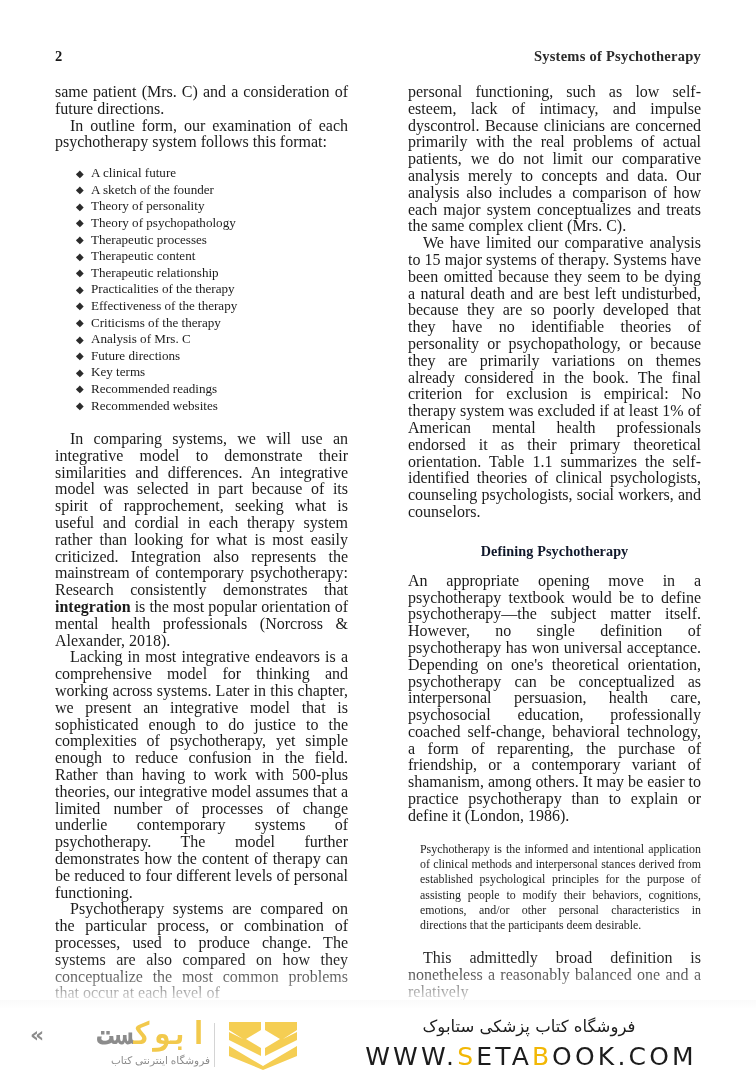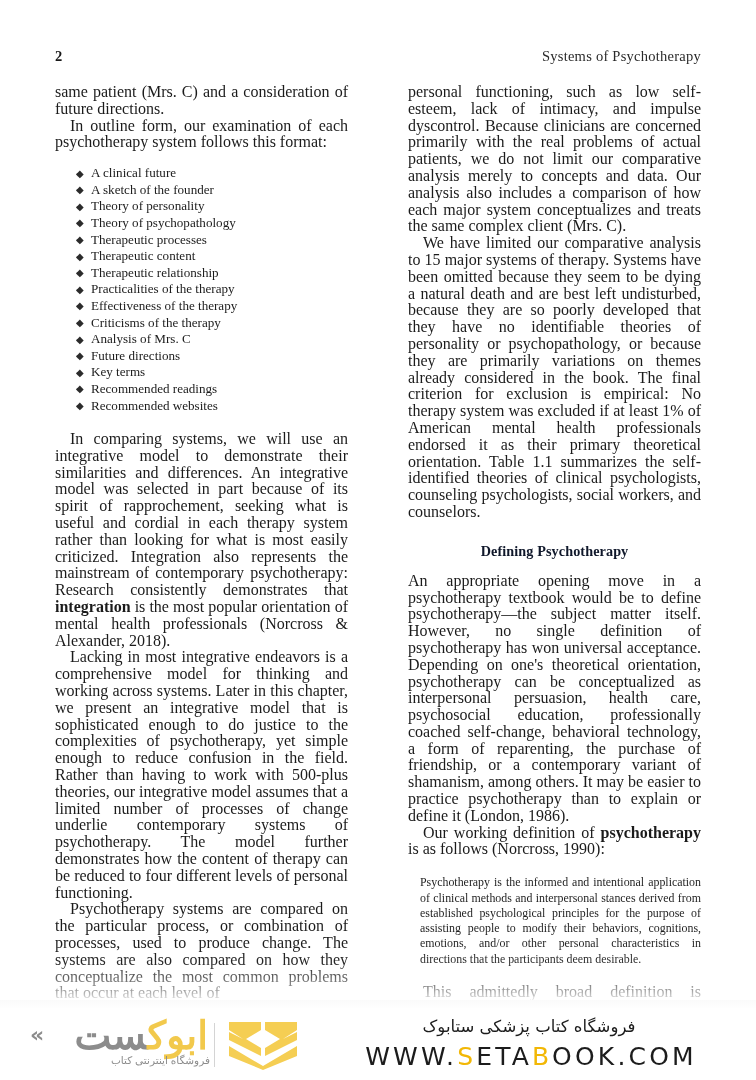--- a/index.html
+++ b/index.html
@@ -41,20 +41,21 @@
   #page-number {
     font-size: 14.5px;
     font-weight: bold;
     letter-spacing: 0.2px;
     color: #191919;
   }
   #head-title {
     font-size: 14.5px;
     color: #2a2a2a;
     letter-spacing: 0.25px;
+    font-weight: bold;
   }
 
   
   #body-columns {
     position: absolute;
     left: 55px;
     top: 84px;
     width: 646px;
     height: 930px;
     display: flex;
@@ -177,22 +178,22 @@
     position: relative;
   }
   #brand-wordmark {
     position: absolute;
     left: 4px;
     top: 2px;
     width: 176px;
     height: 36px;
     direction: rtl;
     text-align: right;
-    font-family: Liberation Serif, serif;
-    font-size: 39px;
+    font-family: Liberation Mono, monospace;
+    font-size: 31px;
     font-weight: bold;
     line-height: 36px;
     white-space: nowrap;
     letter-spacing: -1px;
   }
   #brand-wordmark .wm-gold { color: #F2C94C; }
   #brand-wordmark .wm-gray { color: #8C8C8C; }
   #brand-chevrons {
     position: absolute;
     left: 2px;
@@ -309,21 +310,20 @@
 
     <div class="column" id="column-right">
 
       <p class="para noindent">personal functioning, such as low self-esteem, lack of intimacy, and impulse dyscontrol. Because clinicians are concerned primarily with the real problems of actual patients, we do not limit our comparative analysis merely to concepts and data. Our analysis also includes a comparison of how each major system conceptualizes and treats the same complex client (Mrs. C).</p>
       <p class="para indent">We have limited our comparative analysis to 15 major systems of therapy. Systems have been omitted because they seem to be dying a natural death and are best left undisturbed, because they are so poorly developed that they have no identifiable theories of personality or psychopathology, or because they are primarily variations on themes already considered in the book. The final criterion for exclusion is empirical: No therapy system was excluded if at least 1% of American mental health professionals endorsed it as their primary theoretical orientation. Table 1.1 summarizes the self-identified theories of clinical psychologists, counseling psychologists, social workers, and counselors.</p>
 
       <h2 class="section-heading">Defining Psychotherapy</h2>
 
       <p class="para noindent">An appropriate opening move in a psychotherapy textbook would be to define psychotherapy—the subject matter itself. However, no single definition of psychotherapy has won universal acceptance. Depending on one's theoretical orientation, psychotherapy can be conceptualized as interpersonal persuasion, health care, psychosocial education, professionally coached self-change, behavioral technology, a form of reparenting, the purchase of friendship, or a contemporary variant of shamanism, among others. It may be easier to practice psychotherapy than to explain or define it (London, 1986).</p>
 
-      <p class="para indent"><span>Our working definition of </span><b>psychotherapy</b><span> is as follows (Norcross, 1990):</span></p>
 
       <p class="extract">Psychotherapy is the informed and intentional application of clinical methods and interpersonal stances derived from established psychological principles for the purpose of assisting people to modify their behaviors, cognitions, emotions, and/or other personal characteristics in directions that the participants deem desirable.</p>
 
       <p class="para indent" style="margin-top:17px;">This admittedly broad definition is nonetheless a reasonably balanced one and a relatively</p>
     </div>
   </div>
 
   <div id="page-fade"></div>
   <div id="page-edge-shade"></div>
 </div>

